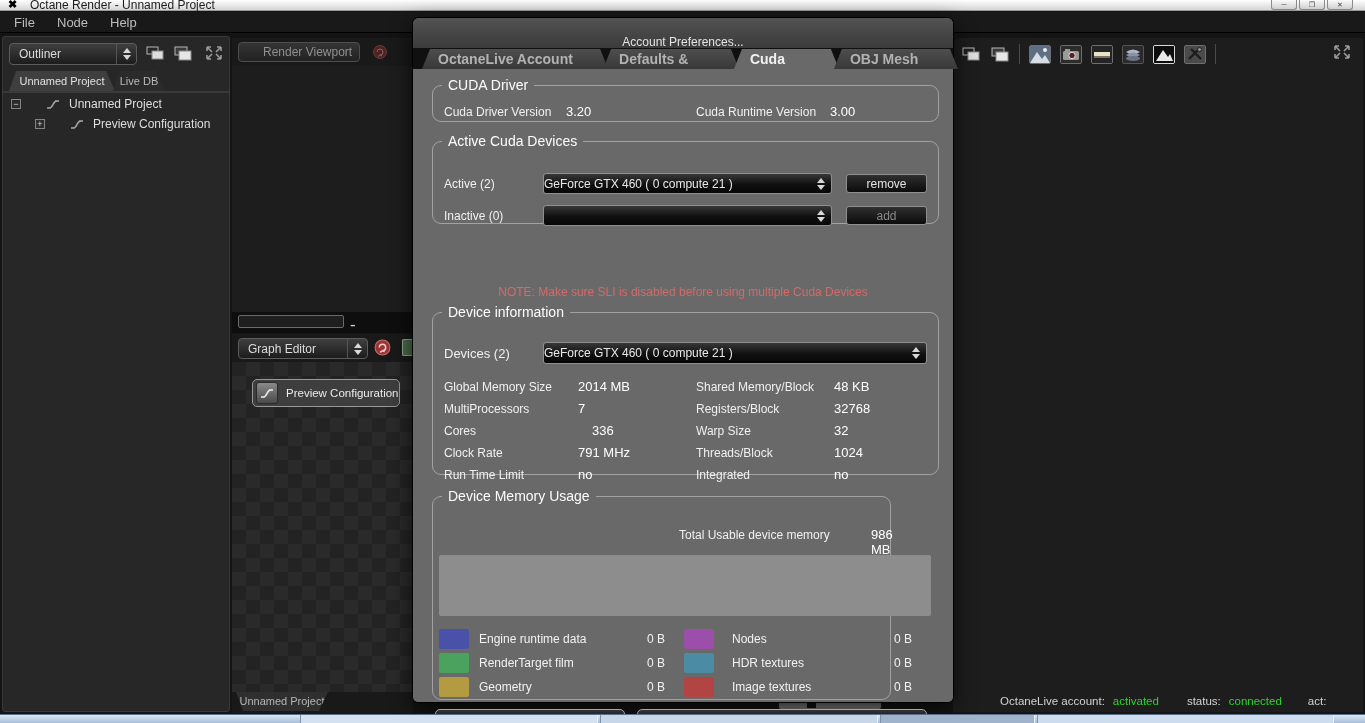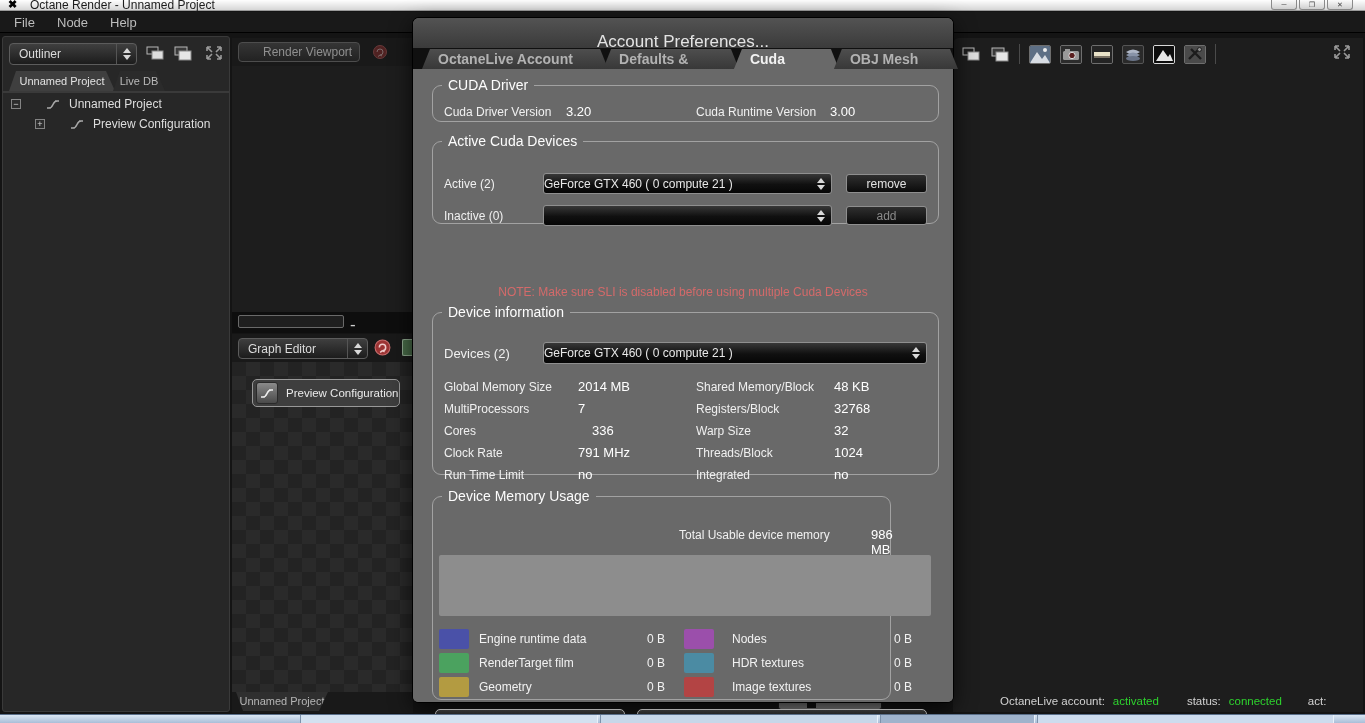--- a/index.html
+++ b/index.html
@@ -60,21 +60,21 @@
   
   #rightpanel { left:953px; top:38px; width:410px; height:674px; background:#1d1d1d; border-radius:6px 0 0 0; }
   .ticon { width:22px; height:19px; border:1px solid #6e6e6e; border-radius:2px; background:#3a3a3a;
     position:relative; overflow:hidden; }
   .vsep { width:1px; height:20px; background:#4a4a4a; }
   
   #dialog { left:413px; top:18px; width:540px; height:684px; border-radius:6px;
     background:#696969; box-shadow:0 0 0 1px #000, 0 6px 22px rgba(0,0,0,.75); }
   #dlg-header { position:absolute; left:0; top:0; width:100%; height:48px;
     background:linear-gradient(#535353,#2c2c2c); border-radius:6px 6px 0 0;
-    display:flex; align-items:center; justify-content:center; font-size:17px; color:#e3e3e3; }
+    display:flex; align-items:center; justify-content:center; font-size:12px; color:#e3e3e3; }
   #dlg-tabs { position:absolute; left:0; top:30px; width:100%; height:21px; background:#101010;
     display:flex; align-items:flex-end; padding-left:9px; }
   .dtab { clip-path:polygon(8px 0, calc(100% - 8px) 0, 100% 100%, 0 100%); height:20px; line-height:20px;
     font-size:14px; padding:0 16px; margin-right:-5px; background:linear-gradient(#4e4e4e,#383838); color:#b2b2b2;font-weight:bold; }
   .dtab.active { background:#696969; color:#f2f2f2; }
   #dlg-body { position:absolute; left:0; top:51px; width:100%; height:633px; background:#696969; border-radius:0 0 5px 5px; }
   fieldset { position:absolute; border:1px solid #a2a2a2; border-radius:9px; }
   legend { margin-left:9px; padding:0 6px; font-size:14px; color:#fdfdfd; }
   .dlabel { position:absolute; font-size:12px; color:#f0f0f0; }
   .dvalue { position:absolute; font-size:13px; color:#ffffff; }

